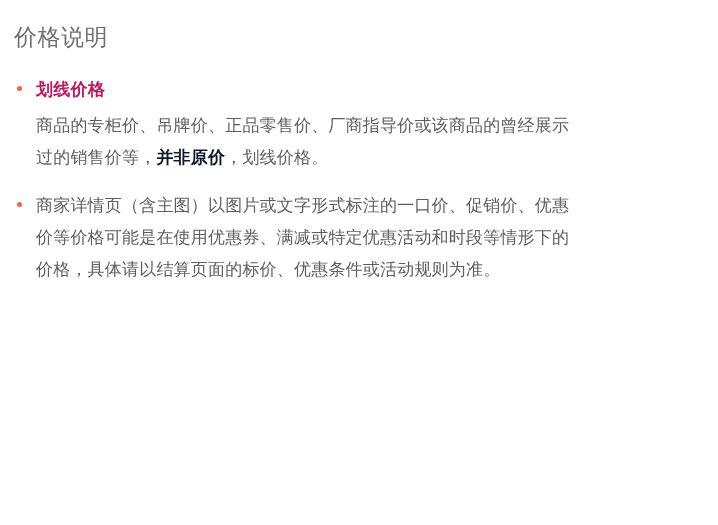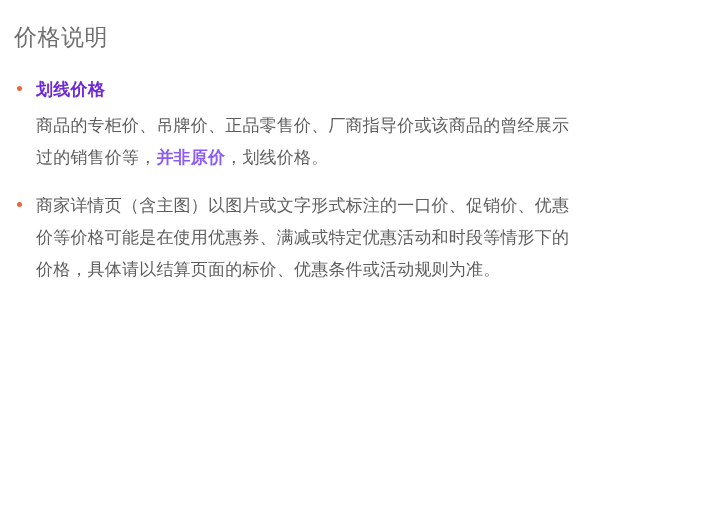--- a/index.html
+++ b/index.html
@@ -44,34 +44,34 @@
     top: 8px;
     width: 5px;
     height: 5px;
     border-radius: 50%;
     background: #e8693a;
   }
   .section-heading {
     font-size: 17px;
     line-height: 24px;
     font-weight: bold;
-    color: #6d28d9;
+    color: #be185d;
     margin: 0 0 8px 0;
     letter-spacing: 0.3px;
   }
   .section-body {
     font-size: 17px;
     line-height: 32px;
     color: #5e5e5e;
     margin: 0;
     letter-spacing: 0.2px;
   }
   .section-body .strong {
     font-weight: bold;
-    color: #8b5cf6;
+    color: #0f172a;
   }
   .section.plain {
     margin-bottom: 12px;
   }
   .section.plain .bullet {
     top: 12px;
   }
   .section.plain .section-body {
     margin-top: 0;
   }

